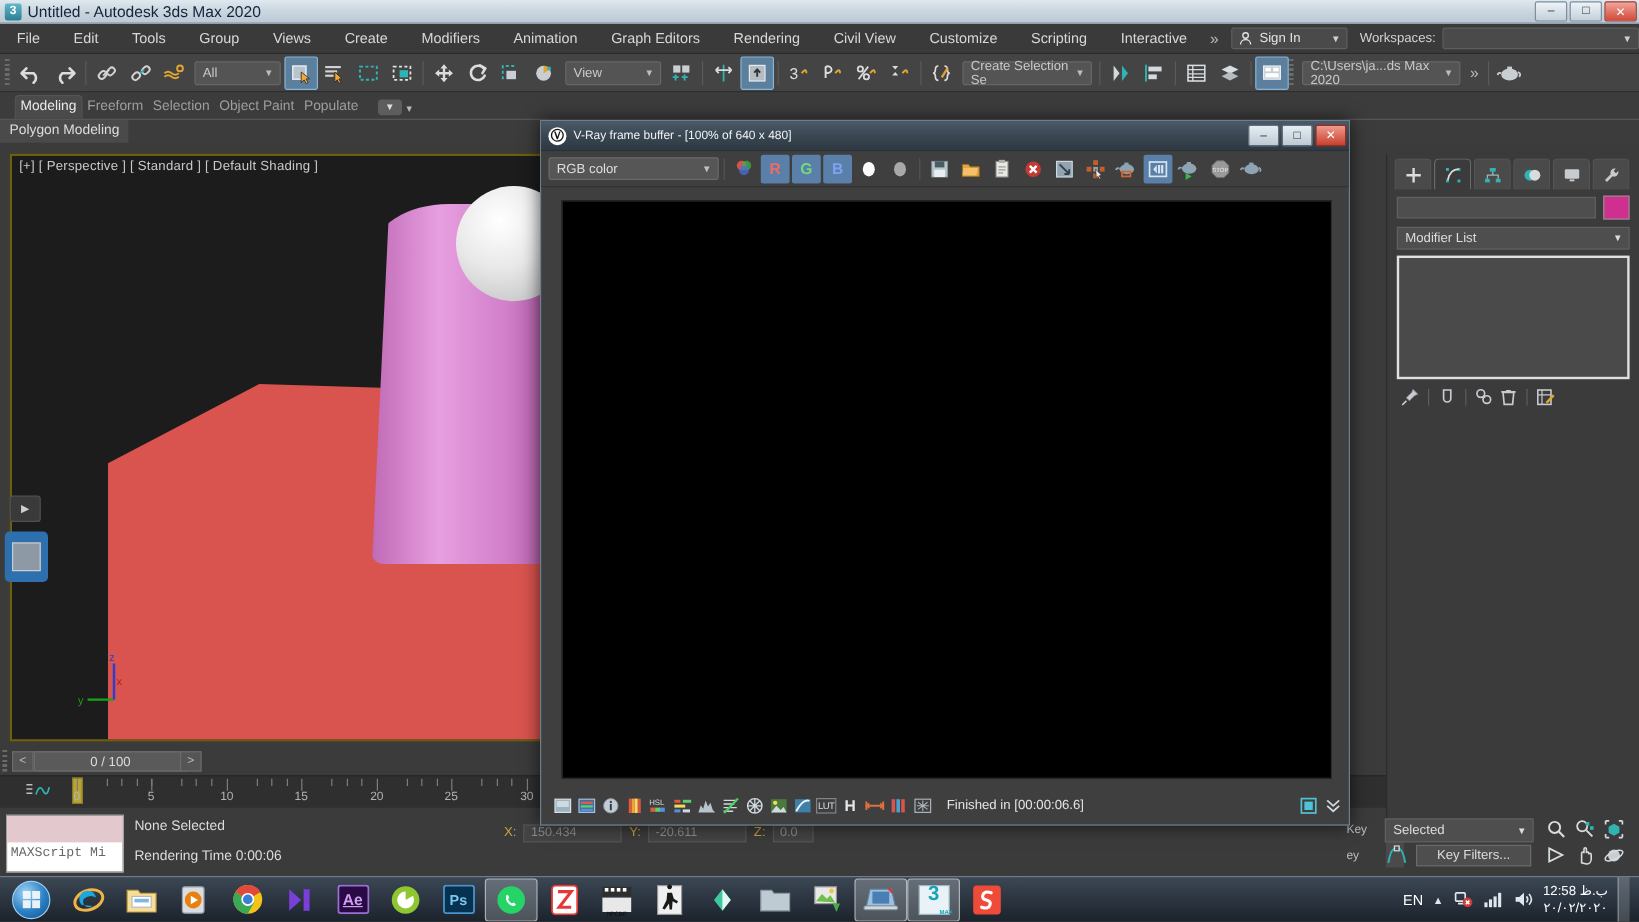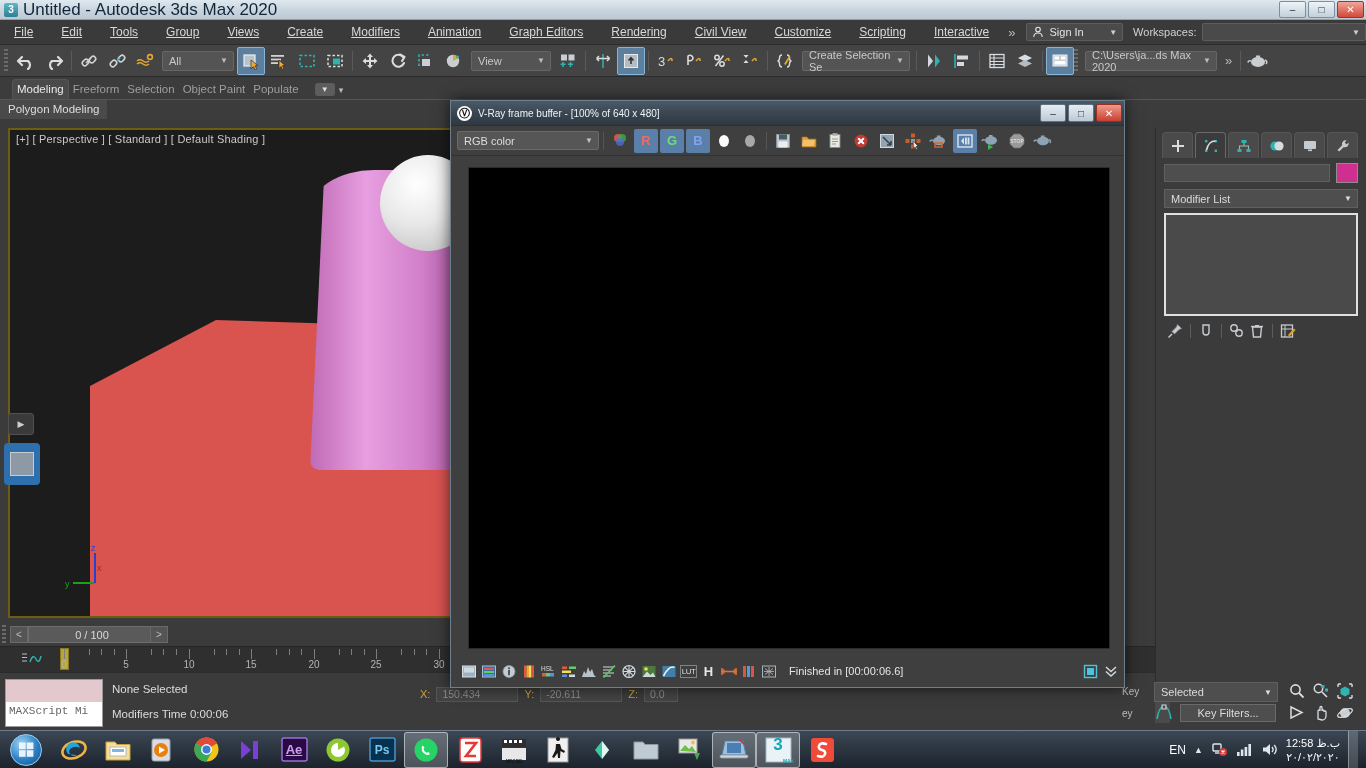--- a/index.html
+++ b/index.html
@@ -16,37 +16,37 @@
     background:linear-gradient(to bottom,#dfe8ef,#c8d4de 55%,#bcc9d4);
     border-bottom:1px solid #8fa0ae;
     display:flex; align-items:center;
   }
   .tb-icon {
     width:14px;height:14px;margin-left:4px;margin-right:5px;
     background:linear-gradient(to bottom,#5fb8c8,#2e7f92);
     border-radius:2px; color:#fff; font-size:10px; font-weight:bold;
     display:flex;align-items:center;justify-content:center;
   }
-  .tb-title { font-size:17px; color:#12263a; }
+  .tb-title { font-size:13px; color:#12263a; }
   .tb-btns { position:absolute; right:2px; top:1px; display:flex; gap:2px; }
   .tb-btn {
     width:27px;height:17px; border:1px solid #7d8f9d;
     background:linear-gradient(to bottom,#eef4f8,#c3cfd9);
     display:flex;align-items:center;justify-content:center;
     font-size:10px;color:#22303c; border-radius:2px;
   }
   .tb-btn.close { background:linear-gradient(to bottom,#f2a49a,#d04a39); color:#fff; border-color:#a53224;}
 
   
   .menubar {
     position:absolute; left:0; top:20px; width:1366px; height:25px;
     background:#3a3a3a; display:flex; align-items:center;
     border-bottom:1px solid #2b2b2b;
   }
-  .menu-item { color:#d8d8d8; font-size:12px; padding:0 14px; line-height:25px; cursor:default; white-space:nowrap;text-decoration:underline;}
+  .menu-item { color:#d8d8d8; font-size:12px; padding:0 14px; line-height:25px; cursor:default; white-space:nowrap;}
   .menu-overflow { color:#bbb; font-size:13px; padding:0 5px;}
   .signin {
     margin-left:6px; width:118px;height:18px; background:#4a4a4a; border:1px solid #5d5d5d;
     display:flex;align-items:center; color:#e3e3e3;font-size:11px; border-radius:2px;
   }
   .signin .pic { width:14px;height:14px; margin:0 4px; display:flex;align-items:center;justify-content:center; }
   .signin .caret { margin-left:auto; margin-right:5px; font-size:8px; color:#cfcfcf;}
   .wslabel { color:#d2d2d2;font-size:11px; margin-left:10px;}
   .wsbox { margin-left:6px; width:200px;height:18px;background:#4a4a4a;border:1px solid #5d5d5d;
            display:flex;align-items:center;color:#e3e3e3;font-size:11px;border-radius:2px;}
@@ -680,21 +680,21 @@
     <div class="tick" style="left:439px;height:10px;"></div>
       <div class="ticklbl" style="left:439px;">30</div>
   </div>
 
   <div class="statusbar">
     <div class="mxs">
       <div class="pink"></div>
       <div class="lbl">MAXScript Mi</div>
     </div>
     <div class="statmsg">None Selected</div>
-    <div class="statmsg2">Modifiers Time  0:00:06</div>
+    <div class="statmsg2">Rendering Time  0:00:06</div>
   </div>
 
   <div class="coordbar">
     <span>X:</span>
     <span class="coordbox">150.434</span>
     <span>Y:</span>
     <span class="coordbox">-20.611</span>
     <span>Z:</span>
     <span class="coordbox" style="width:34px">0.0</span>
   </div>

